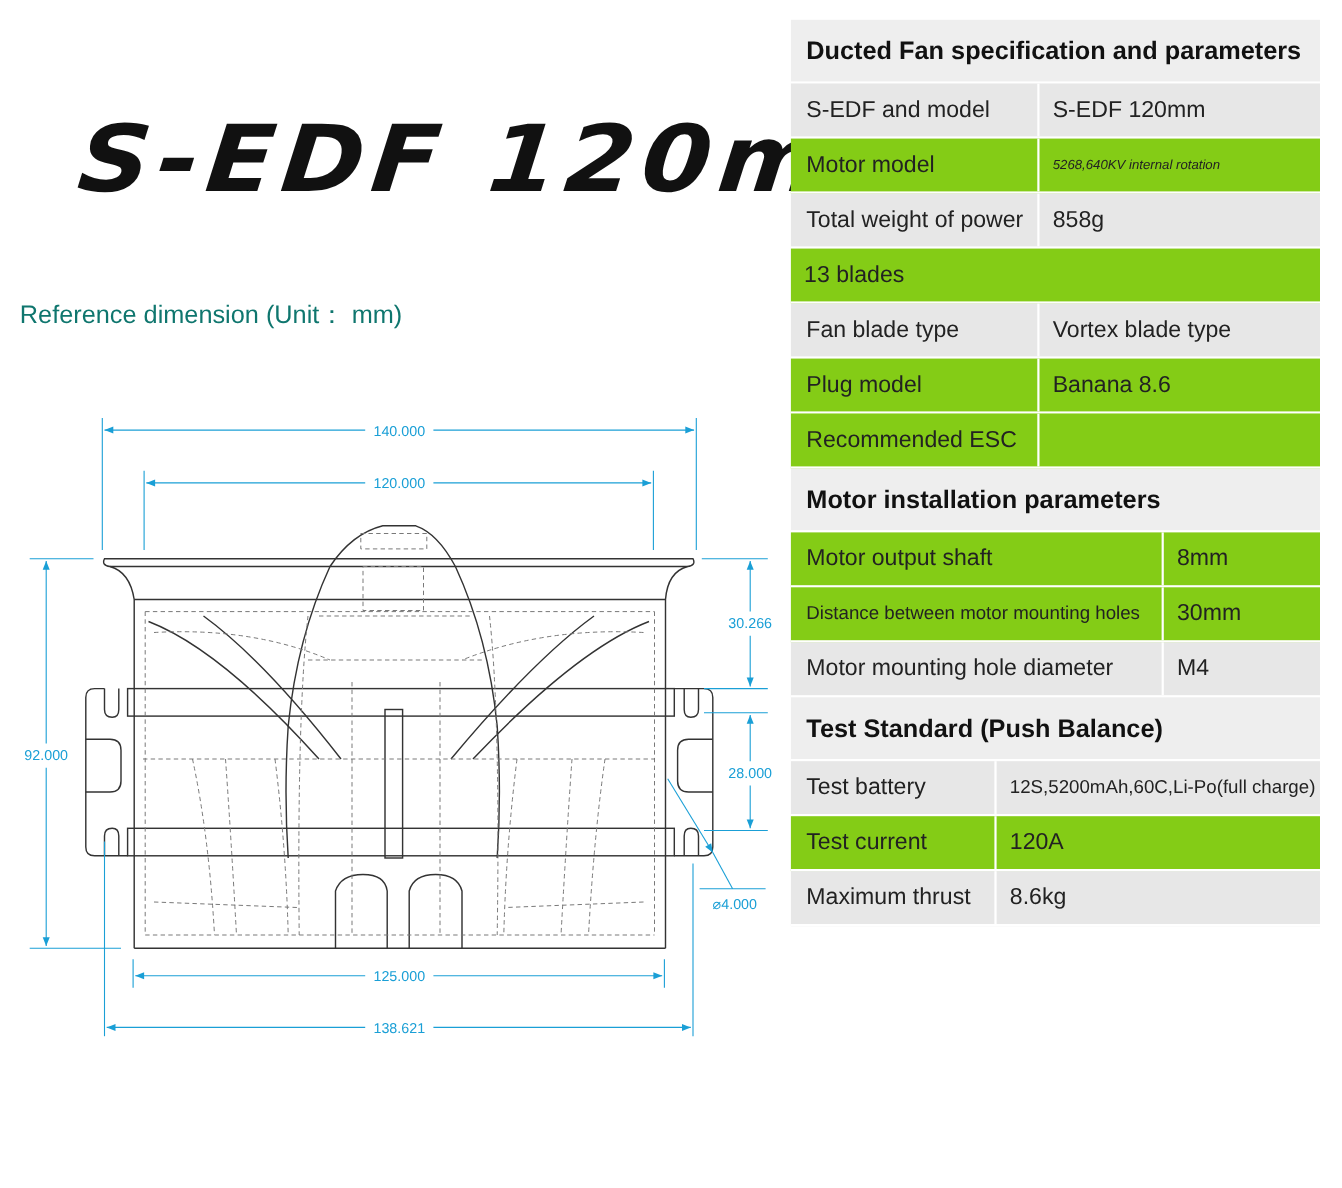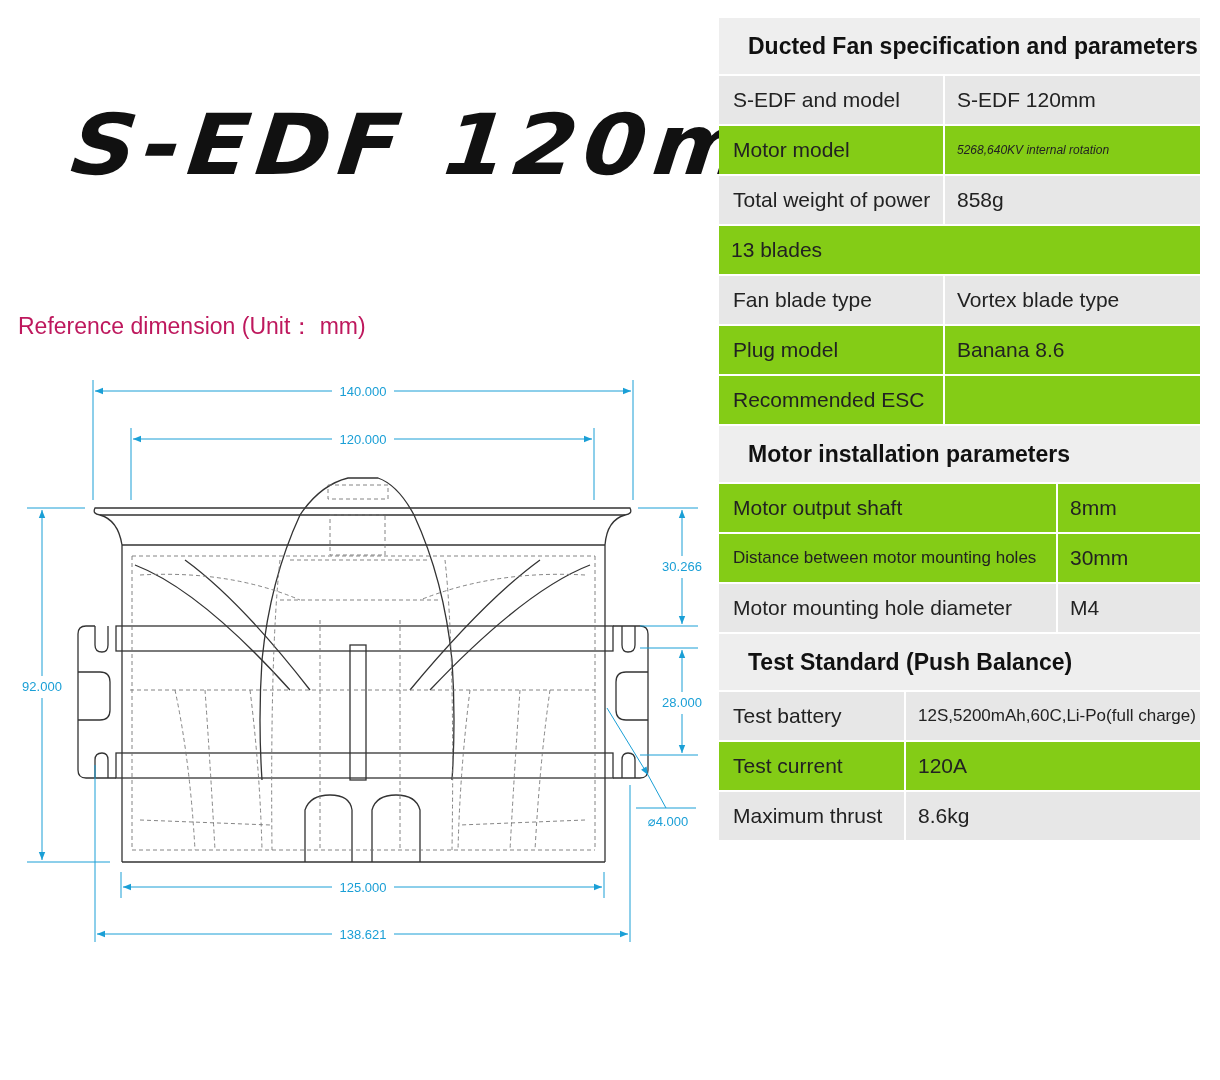--- a/index.html
+++ b/index.html
@@ -8,28 +8,28 @@
 
   .product-title {
     position: absolute; left: 72px; top: 100px; width: 620px; height: 90px;
     font-family: "DejaVu Sans", sans-serif; font-weight: bold; font-style: italic;
     font-size: 84px; letter-spacing: 6px; line-height: 90px; color: #111;
     transform: skewX(-6deg) scaleX(1.08); transform-origin: left center;
     white-space: nowrap;
   }
   .ref-label {
     position: absolute; left: 18px; top: 271px;
-    font-size: 23px; color: #be185d; white-space: nowrap; margin-top: 40px;
+    font-size: 23px; color: #0f766e; white-space: nowrap;
   }
   .drawing { position: absolute; left: 0; top: 360px; width: 712px; height: 600px; }
 
   .spec-table { position: absolute; left: 719px; top: 18px; width: 481px; }
   .section-header {
     background: #eeeeee; height: 58px; display: flex; align-items: center;
-    padding-left: 29px; font-size: 23px; font-weight: bold; color: #111;
+    padding-left: 14px; font-size: 23px; font-weight: bold; color: #111;
     border-bottom: 2px solid #ffffff; white-space: nowrap;
   }
   .row { display: flex; height: 50px; border-bottom: 2px solid #ffffff; }
   .row.odd { background: #e7e7e7; }
   .row.even { background: #84cc16; }
   .cell { display: flex; align-items: center; padding-left: 14px; font-size: 21px; color: #222; white-space: nowrap; overflow: hidden; }
   .cell.label { border-right: 2px solid #ffffff; }
   .spec .cell.label { width: 226px; }
   .motor .cell.label { width: 339px; }
   .test .cell.label { width: 187px; }

